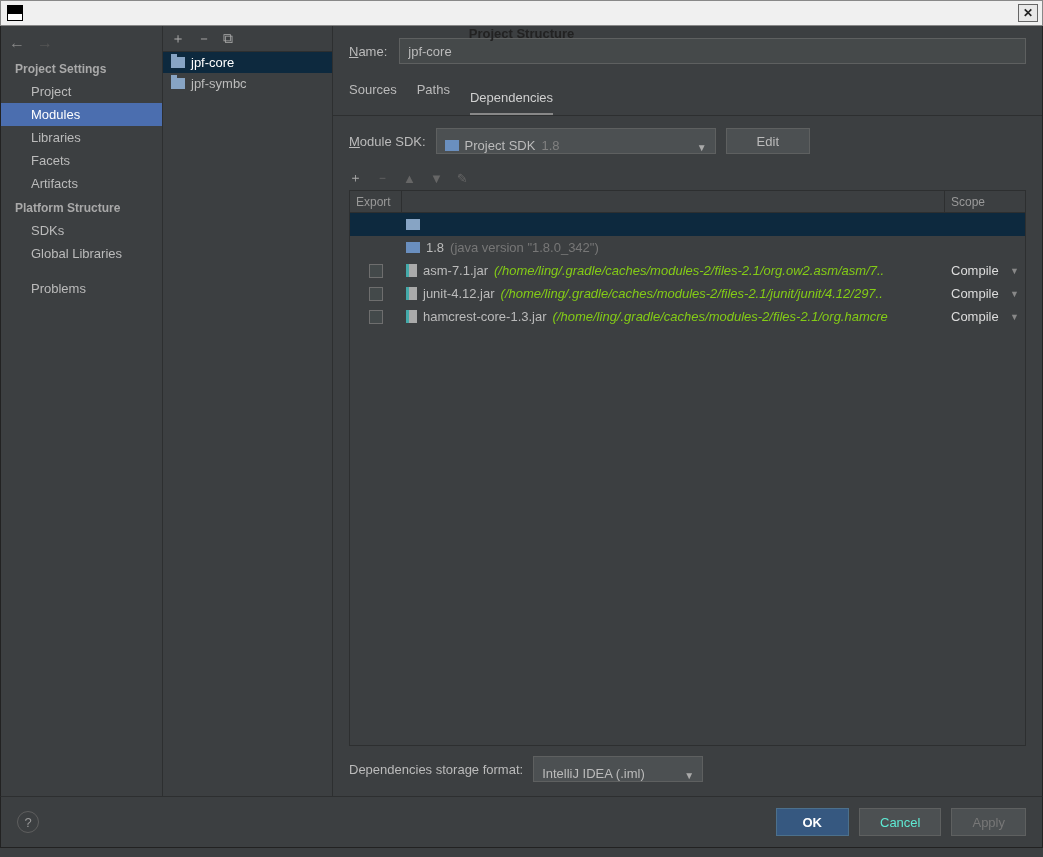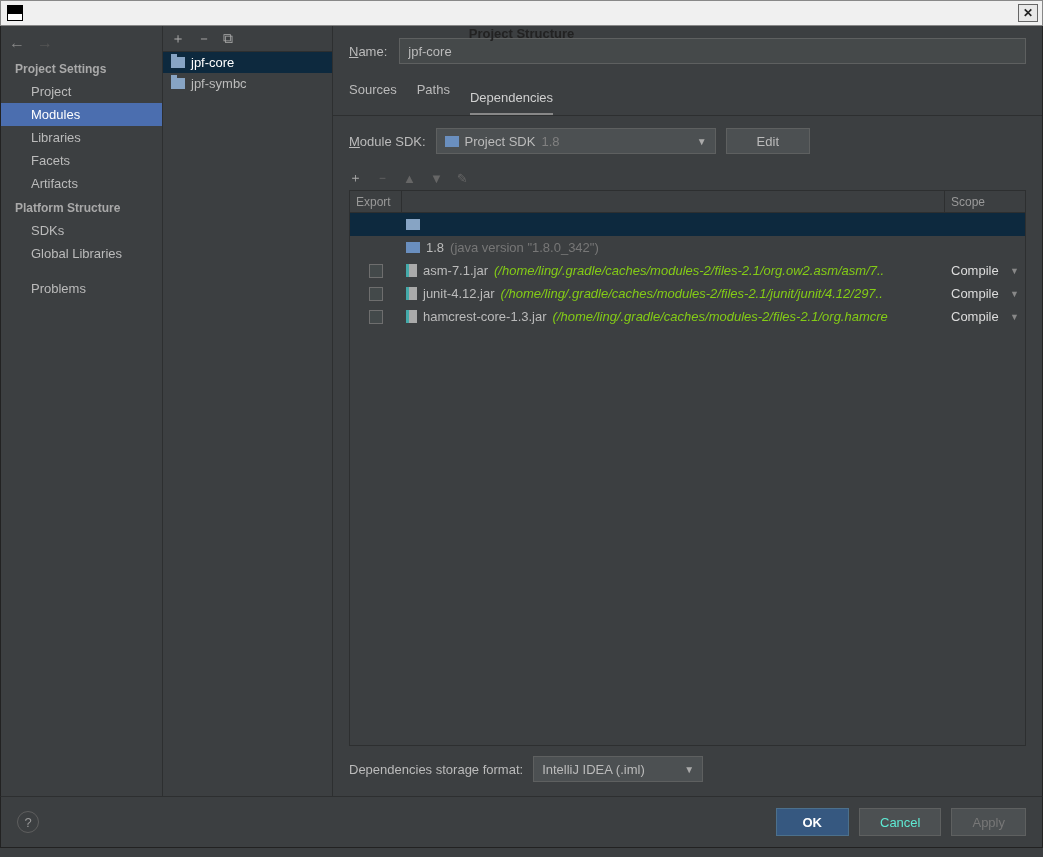--- a/index.html
+++ b/index.html
@@ -33,21 +33,21 @@
 .name-row { display: flex; align-items: center; padding: 12px 16px 8px 16px; gap: 12px; }
 .label-underline { color: #bbb; font-size: 13px; }
 .label-underline .u { text-decoration: underline; }
 .name-input { flex: 1; background: #45494a; border: 1px solid #5e6060; color: #bbb; padding: 4px 8px; font-size: 13px; height: 26px; }
 
 .tabs { display: flex; gap: 20px; padding: 6px 16px 0 16px; border-bottom: 1px solid #2d2f30; }
 .tab { color: #bbb; font-size: 13px; padding: 4px 0 8px 0; cursor: pointer; border-bottom: 2px solid transparent; }
 .tab.active { color: #d0d0d0; border-bottom: 2px solid #888; margin-top: 8px; }
 
 .sdk-row { display: flex; align-items: center; padding: 12px 16px; gap: 10px; }
-.combo { display: flex; align-items: center; background: #4c5052; border: 1px solid #5e6060; height: 26px; padding: 0 8px; gap: 6px; cursor: pointer; min-width: 280px; justify-content: space-between; }
+.combo { display: flex; align-items: flex-end; background: #4c5052; border: 1px solid #5e6060; height: 26px; padding: 0 8px; gap: 6px; cursor: pointer; min-width: 280px; justify-content: space-between; }
 .combo-text { display:flex; align-items:center; gap:6px; font-size:13px; color:#bbb; }
 .combo-text .dim { color: #808080; }
 .combo-caret { color: #aaa; font-size: 10px; }
 .edit-btn { background: #4c5052; border: 1px solid #5e6060; color: #bbb; padding: 3px 30px; font-size: 13px; cursor: pointer; height:26px; }
 
 .dep-toolbar { display: flex; align-items: center; padding: 0 16px; gap: 14px; height: 24px; }
 .dep-tb-icon { color: #aaa; font-size: 13px; cursor: pointer; }
 .dep-tb-icon.disabled { color: #666; }
 
 .dep-table { margin: 0 16px; border: 1px solid #2d2f30; flex: 1; display: flex; flex-direction: column; overflow: hidden; background:#3c3f41; }

